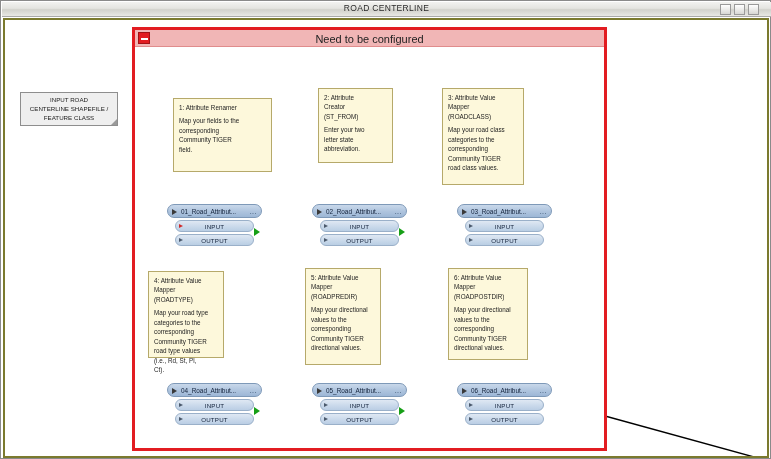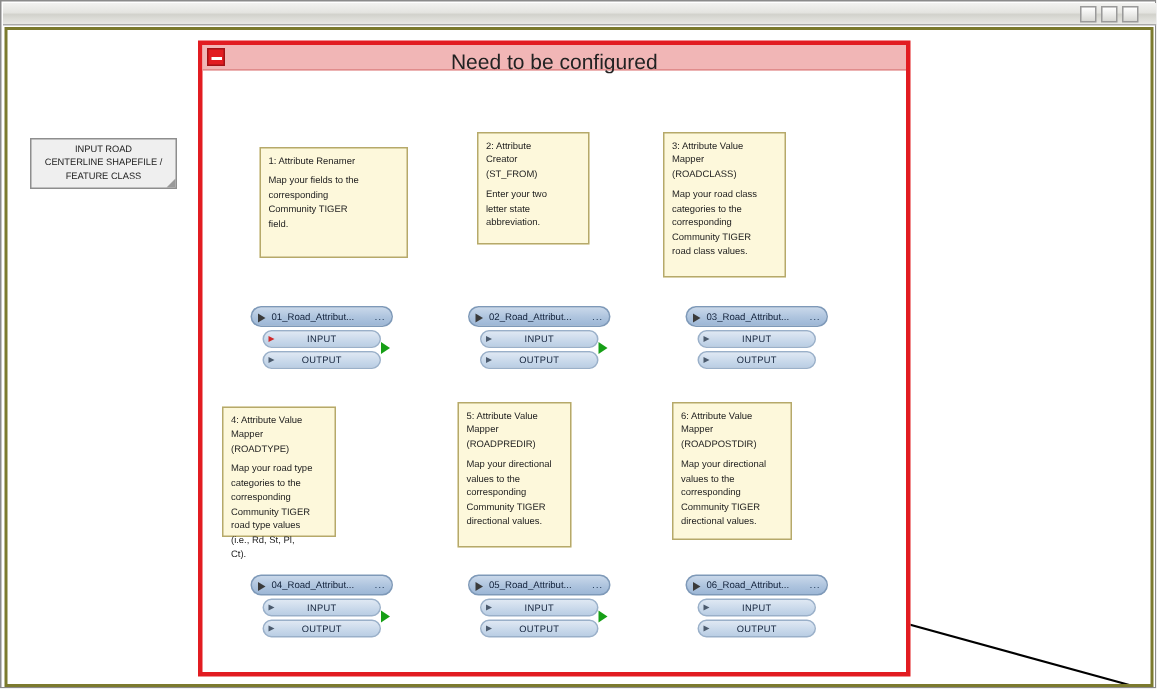--- a/index.html
+++ b/index.html
@@ -84,21 +84,21 @@
     width: 100%;
     height: 17px;
     background: #f1b6b6;
     border-bottom: 1px solid #e08c8c;
     box-sizing: border-box;
   }
   .model-header .hdr-text {
     position: absolute;
     left: 0; right: 0; top: 3px;
     text-align: center;
-    font-size: 14px;
+    font-size: 11px;
     color: #222;
   }
   .model-collapse {
     position: absolute;
     left: 3px; top: 2px;
     width: 12px; height: 12px;
     background: #e21c21;
     border: 1px solid #a21216;
     box-sizing: border-box;
   }
@@ -233,20 +233,21 @@
     pointer-events: none;
   }
 </style>
 </head>
 <body>
 
 <div id="root">
   <div class="win-frame">
 
     <div class="title-bar">
+      <div class="title-text">ROAD CENTERLINE</div>
       <div class="title-btn b1"></div>
       <div class="title-btn b2"></div>
       <div class="title-btn b3"></div>
     </div>
 
     <div class="canvas-outer">
 
       <svg class="links" viewBox="0 0 766 440">
 
         <line x1="255" y1="211" x2="312" y2="197" stroke="#000" stroke-width="1.2"></line>

